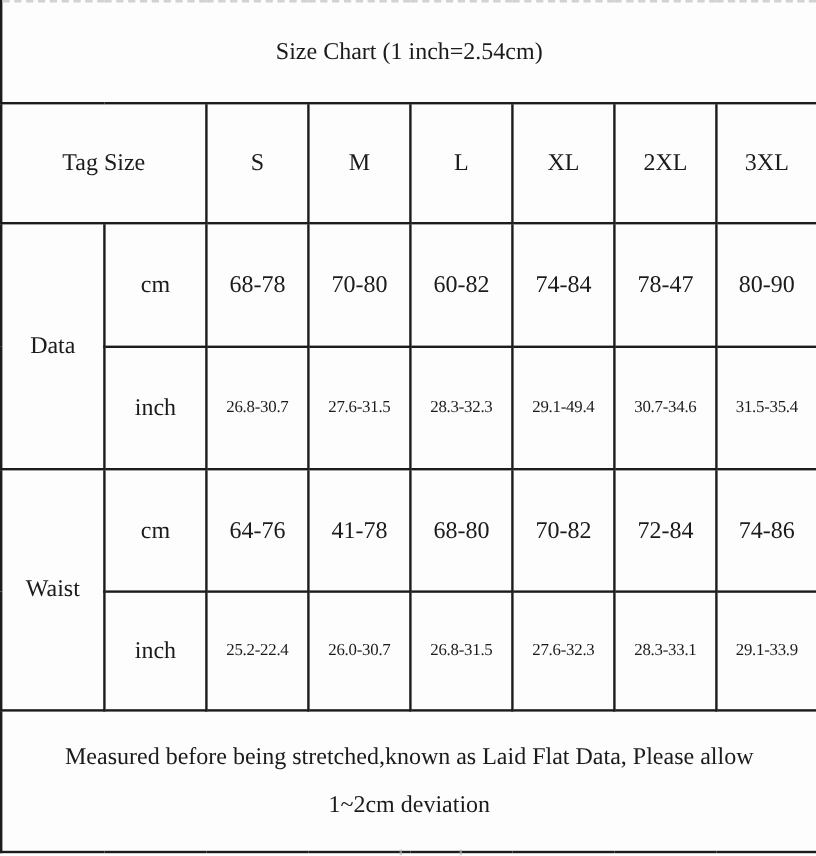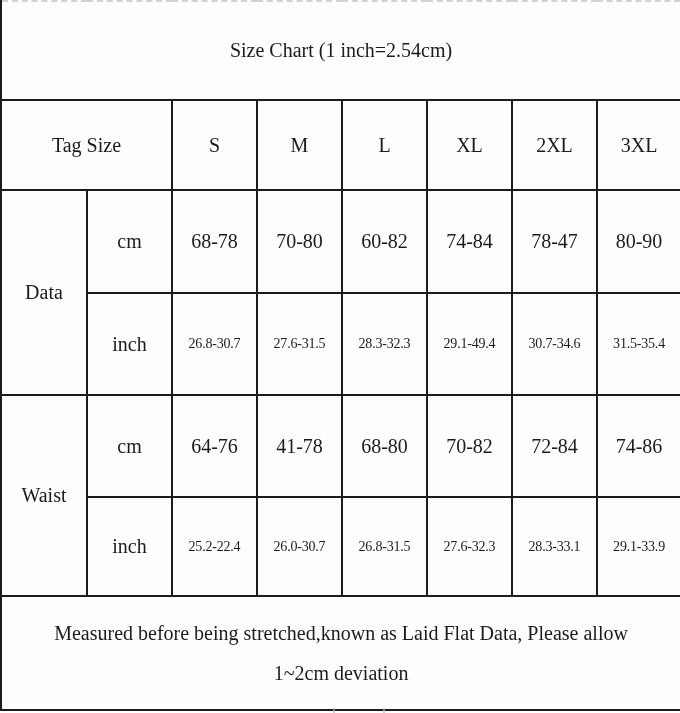--- a/index.html
+++ b/index.html
@@ -28,22 +28,22 @@
     vertical-align: middle;
     padding: 0;
     white-space: nowrap;
     overflow: hidden;
     font-size: 20px;
   }
   tr.title-row td {
     border-top: 2px dashed #d2d2d2;
     font-size: 20px;
   }
-  tr.title-row  { height: 99px; }
-  tr.header-row { height: 90px; }
+  tr.title-row  { height: 85px; }
+  tr.header-row { height: 100px; }
   tr.bust-cm    { height: 103px; }
   tr.bust-inch  { height: 102px; }
   tr.waist-cm   { height: 102px; }
   tr.waist-inch { height: 99px; }
   td.inch-val   { font-size: 14px; letter-spacing: -0.2px; }
   td.footer-cell { font-size: 20px; }
   .footer-line1 { margin-bottom: 17px; }
   .bottom-artifact {
     position: absolute;
     left: 333px;

